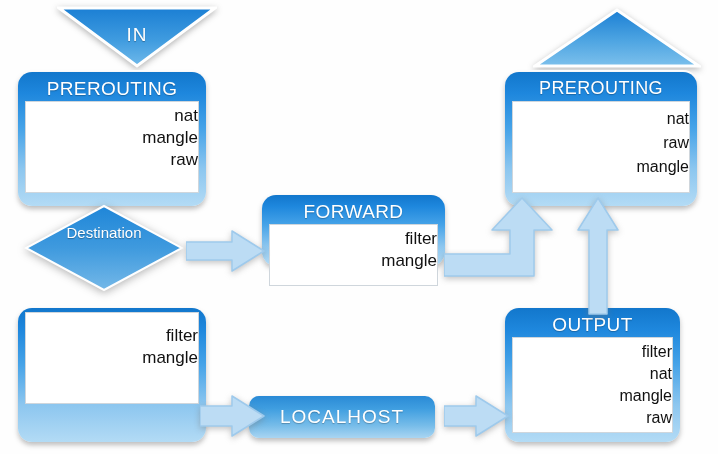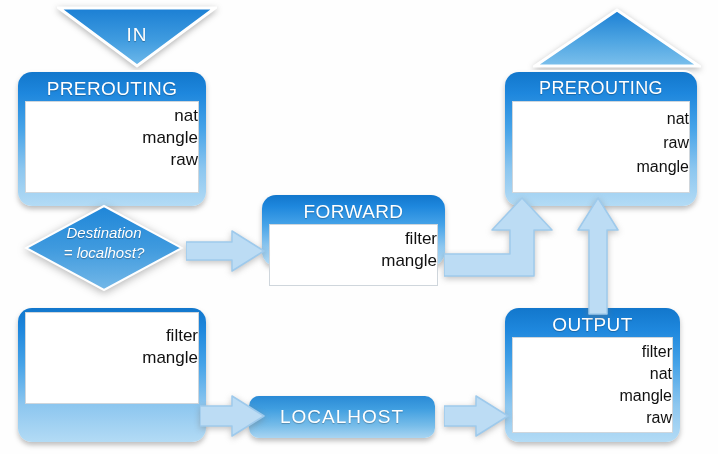--- a/index.html
+++ b/index.html
@@ -111,21 +111,21 @@
   }
   #in-tri  { left: 57px;  top: 6px;  width: 160px; height: 62px; }
   #in-tri .tri-label { top: 18px; }
   #out-tri { left: 533px; top: 8px; width: 168px; height: 60px; }
   #out-tri .tri-label { top: 24px; }
 
   
   #decision {
     position: absolute;
     left: 24px; top: 204px;
-    width: 160px; height: 88px; font-style: italic;
+    width: 160px; height: 88px;
   }
   #decision svg { display: block; filter: drop-shadow(0 2px 4px rgba(90,90,90,0.45)); }
   #decision .dlabel {
     position: absolute;
     left: 0; top: 19px;
     width: 100%;
     text-align: center;
     color: #ffffff;
     font-size: 15px;
     line-height: 20px;
@@ -224,21 +224,20 @@
         <linearGradient id="gDia" x1="0" y1="0" x2="0" y2="1">
           <stop offset="0%" stop-color="#1f86d8"></stop>
           <stop offset="50%" stop-color="#3f9ade"></stop>
           <stop offset="100%" stop-color="#74b8e8"></stop>
         </linearGradient>
       </defs>
       <polygon points="80,2 158,44 80,86 2,44" fill="url(#gDia)" stroke="#ffffff" stroke-width="2"></polygon>
     </svg>
     <div class="dlabel">
       <div>Destination</div>
-      <div>= localhost?</div>
     </div>
   </div>
 
   <div id="localhost">LOCALHOST</div>
 
   <div class="arrow" id="arrow-dec-forward">
     <svg width="80" height="46" viewBox="0 0 80 46">
       <polygon points="0,14 46,14 46,3 78,23 46,43 46,32 0,32" fill="#bcdcf4" stroke="#9ecaec" stroke-width="1.5" stroke-linejoin="round"></polygon>
     </svg>
   </div>

